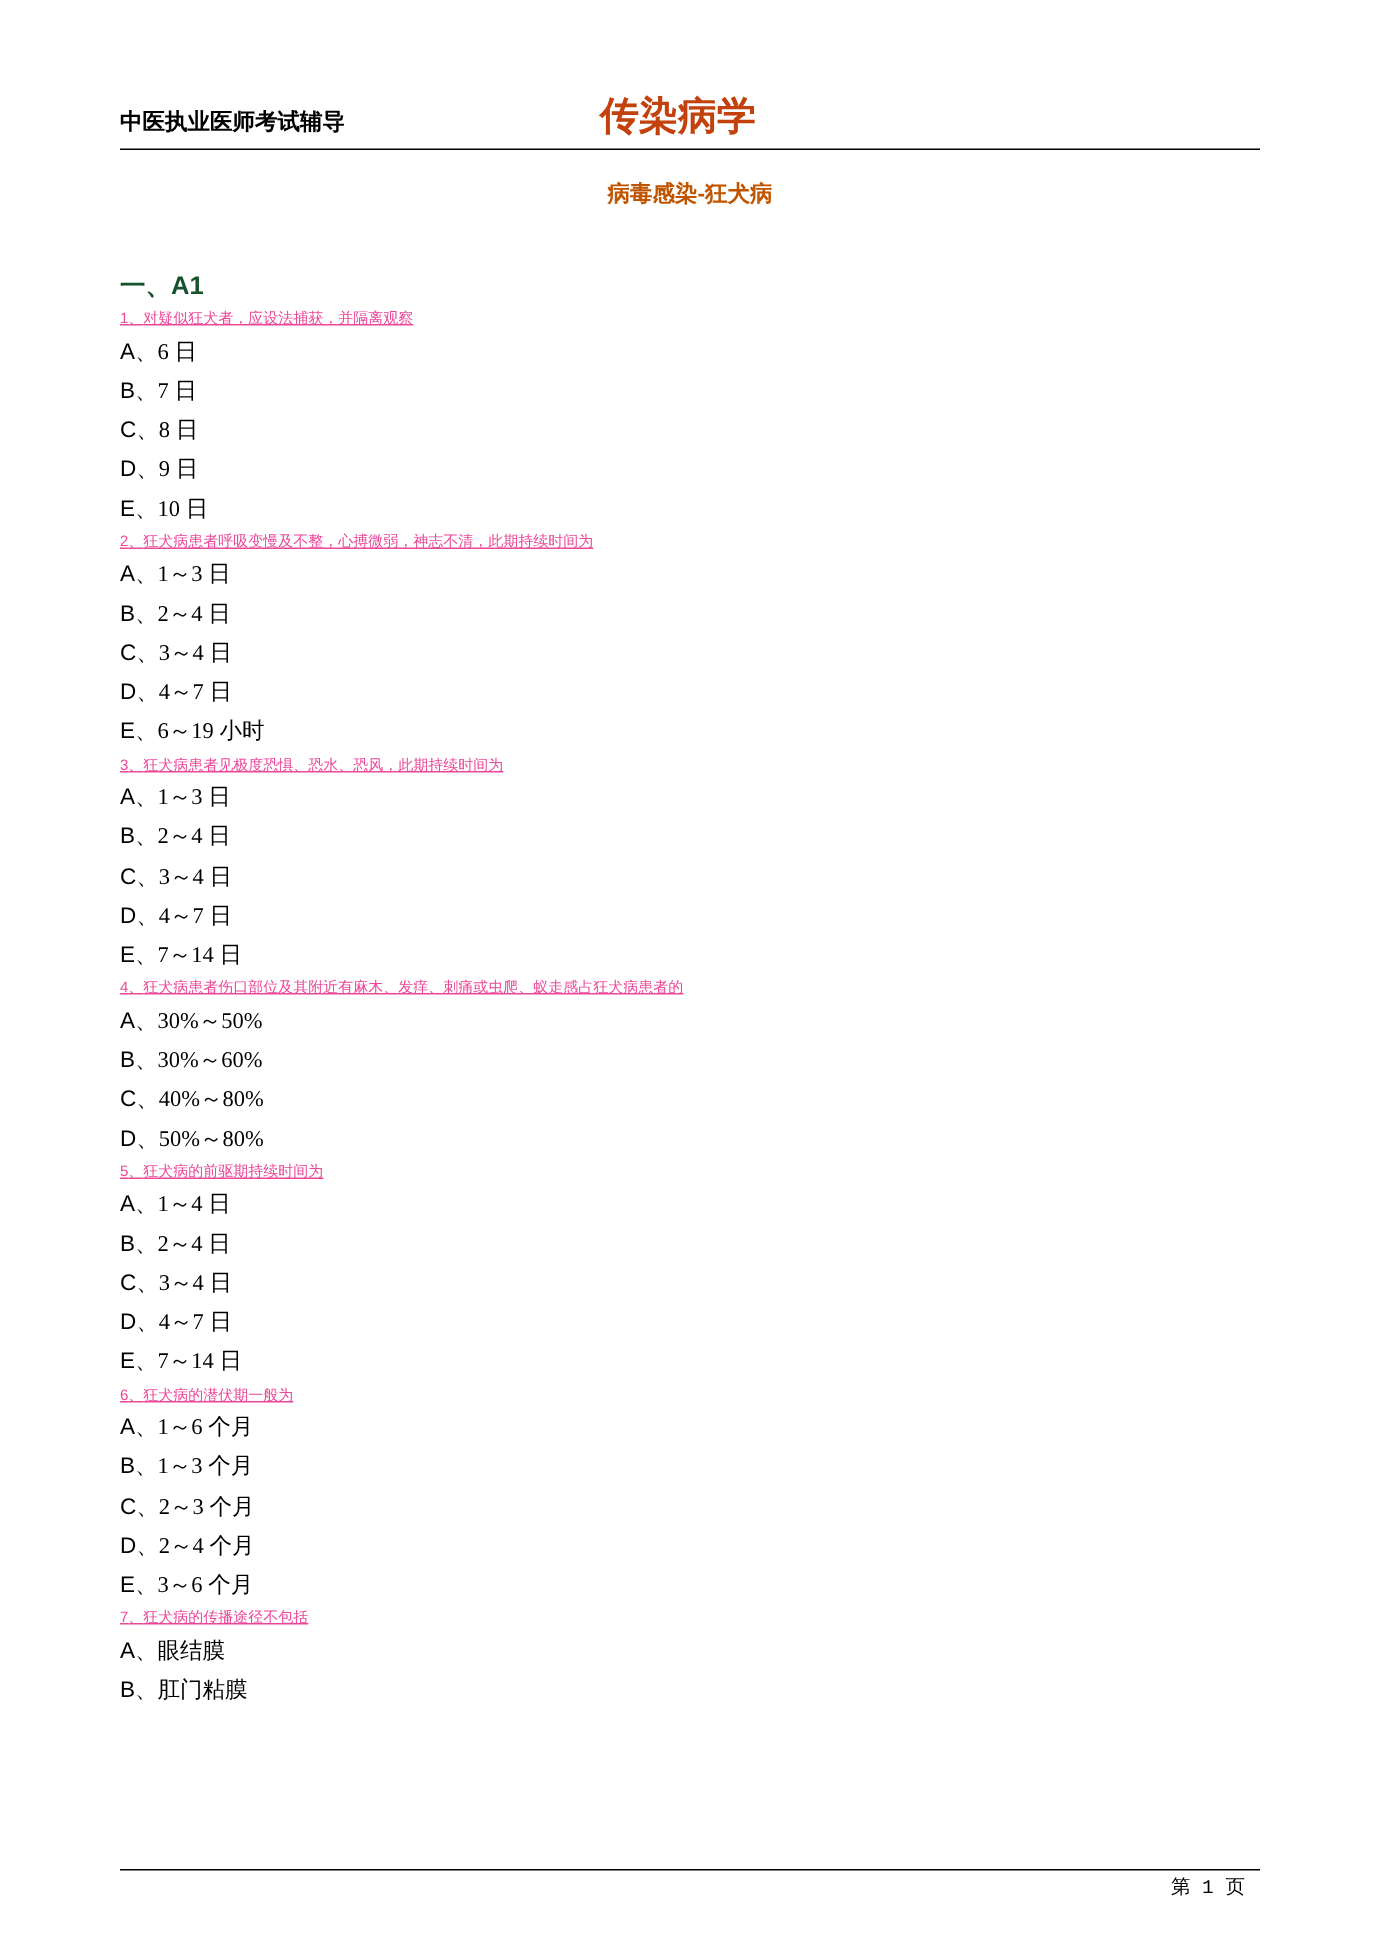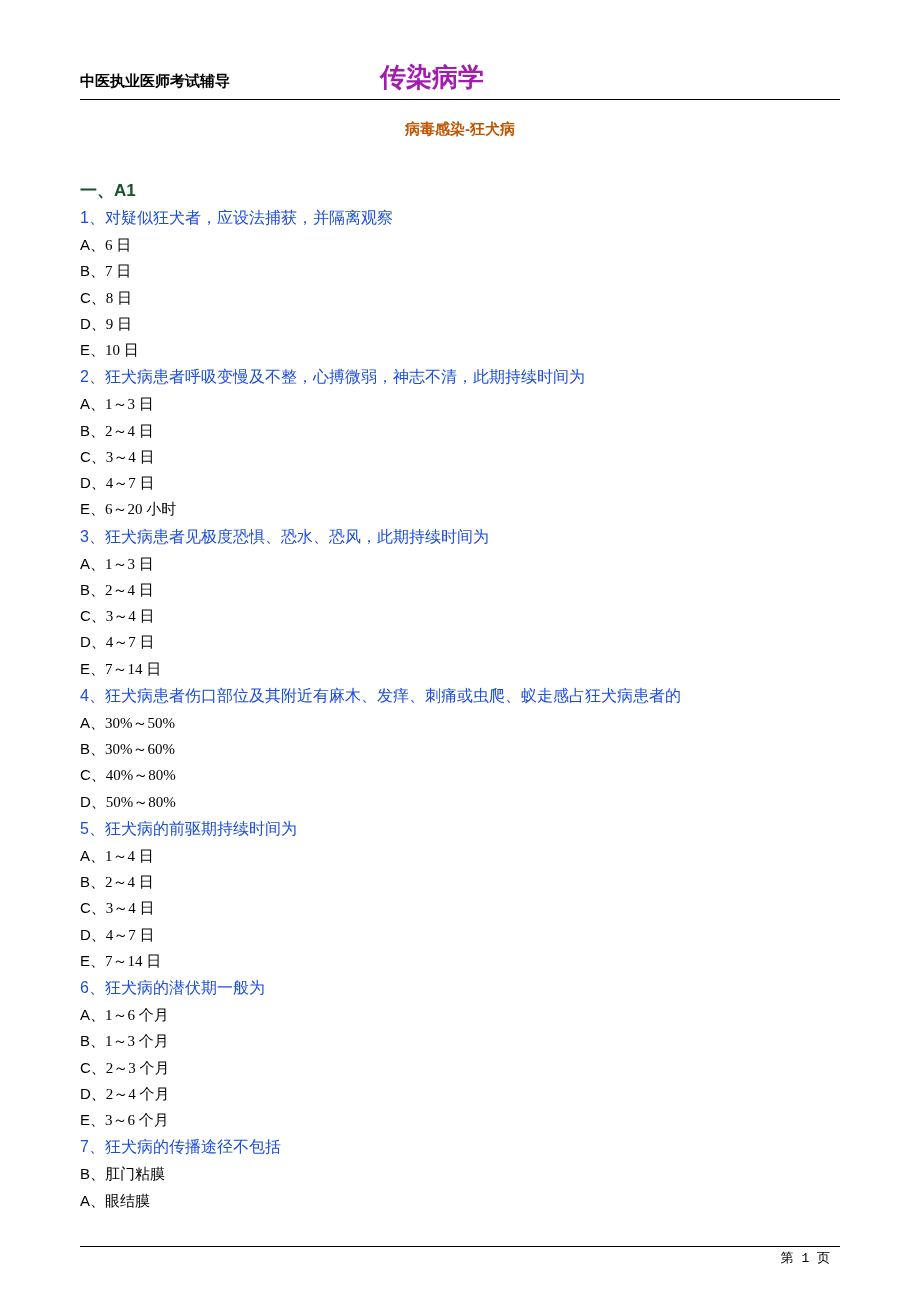--- a/index.html
+++ b/index.html
@@ -12,31 +12,32 @@
       background: #ffffff;
       width: 920px;
       min-height: 1302px;
       padding: 60px 80px 40px 80px;
       position: relative;
     }
     .header-row {
       display: flex;
       align-items: baseline;
       margin-bottom: 4px;
+      gap: 20px;
     }
     .header-left {
       font-size: 15px;
       font-weight: bold;
       color: #000;
       font-family: "SimHei", "Microsoft YaHei", sans-serif;
     }
     .header-title {
       font-size: 26px;
       font-weight: bold;
-      color: #a21caf;
+      color: #c2410c;
       margin-left: 150px;
       font-family: "SimSun", serif;
       text-align: center;
     }
     .header-line {
       border-bottom: 1.5px solid #000;
       margin-bottom: 20px;
       width: 100%;
     }
     .subtitle {
@@ -48,24 +49,25 @@
       font-family: "SimHei", "Microsoft YaHei", sans-serif;
     }
     .section-heading {
       font-size: 17px;
       font-weight: bold;
       color: #14532d;
       margin-bottom: 2px;
       font-family: "SimHei", "Microsoft YaHei", sans-serif;
     }
     .question {
-      font-size: 16px;
-      color: #1d4ed8;
+      font-size: 10px;
+      color: #ec4899;
       line-height: 1.75;
       font-family: "SimSun", serif;
+      text-decoration: underline;
     }
     .option {
       font-size: 15px;
       color: #000;
       line-height: 1.75;
       font-family: "SimSun", serif;
     }
     .option-letter {
       font-family: Arial, sans-serif;
     }
@@ -106,21 +108,21 @@
     <div class="option"><span class="option-letter">A</span><span>、</span><span>6 日</span></div>
     <div class="option"><span class="option-letter">B</span><span>、</span><span>7 日</span></div>
     <div class="option"><span class="option-letter">C</span><span>、</span><span>8 日</span></div>
     <div class="option"><span class="option-letter">D</span><span>、</span><span>9 日</span></div>
     <div class="option"><span class="option-letter">E</span><span>、</span><span>10 日</span></div>
     <div class="question"><span class="question-num">2</span><span>、</span><span>狂犬病患者呼吸变慢及不整，心搏微弱，神志不清，此期持续时间为</span></div>
     <div class="option"><span class="option-letter">A</span><span>、</span><span>1～3 日</span></div>
     <div class="option"><span class="option-letter">B</span><span>、</span><span>2～4 日</span></div>
     <div class="option"><span class="option-letter">C</span><span>、</span><span>3～4 日</span></div>
     <div class="option"><span class="option-letter">D</span><span>、</span><span>4～7 日</span></div>
-    <div class="option"><span class="option-letter">E</span><span>、</span><span>6～20 小时</span></div>
+    <div class="option"><span class="option-letter">E</span><span>、</span><span>6～19 小时</span></div>
     <div class="question"><span class="question-num">3</span><span>、</span><span>狂犬病患者见极度恐惧、恐水、恐风，此期持续时间为</span></div>
     <div class="option"><span class="option-letter">A</span><span>、</span><span>1～3 日</span></div>
     <div class="option"><span class="option-letter">B</span><span>、</span><span>2～4 日</span></div>
     <div class="option"><span class="option-letter">C</span><span>、</span><span>3～4 日</span></div>
     <div class="option"><span class="option-letter">D</span><span>、</span><span>4～7 日</span></div>
     <div class="option"><span class="option-letter">E</span><span>、</span><span>7～14 日</span></div>
     <div class="question"><span class="question-num">4</span><span>、</span><span>狂犬病患者伤口部位及其附近有麻木、发痒、刺痛或虫爬、蚁走感占狂犬病患者的</span></div>
     <div class="option"><span class="option-letter">A</span><span>、</span><span>30%～50%</span></div>
     <div class="option"><span class="option-letter">B</span><span>、</span><span>30%～60%</span></div>
     <div class="option"><span class="option-letter">C</span><span>、</span><span>40%～80%</span></div>
@@ -131,18 +133,18 @@
     <div class="option"><span class="option-letter">C</span><span>、</span><span>3～4 日</span></div>
     <div class="option"><span class="option-letter">D</span><span>、</span><span>4～7 日</span></div>
     <div class="option"><span class="option-letter">E</span><span>、</span><span>7～14 日</span></div>
     <div class="question"><span class="question-num">6</span><span>、</span><span>狂犬病的潜伏期一般为</span></div>
     <div class="option"><span class="option-letter">A</span><span>、</span><span>1～6 个月</span></div>
     <div class="option"><span class="option-letter">B</span><span>、</span><span>1～3 个月</span></div>
     <div class="option"><span class="option-letter">C</span><span>、</span><span>2～3 个月</span></div>
     <div class="option"><span class="option-letter">D</span><span>、</span><span>2～4 个月</span></div>
     <div class="option"><span class="option-letter">E</span><span>、</span><span>3～6 个月</span></div>
     <div class="question"><span class="question-num">7</span><span>、</span><span>狂犬病的传播途径不包括</span></div>
+    <div class="option"><span class="option-letter">A</span><span>、</span><span>眼结膜</span></div>
     <div class="option"><span class="option-letter">B</span><span>、</span><span>肛门粘膜</span></div>
-    <div class="option"><span class="option-letter">A</span><span>、</span><span>眼结膜</span></div>
   </div>
 
 <div class="footer-line"></div>
 <div class="page-number">第 1 页</div>
 
 </body></html>

